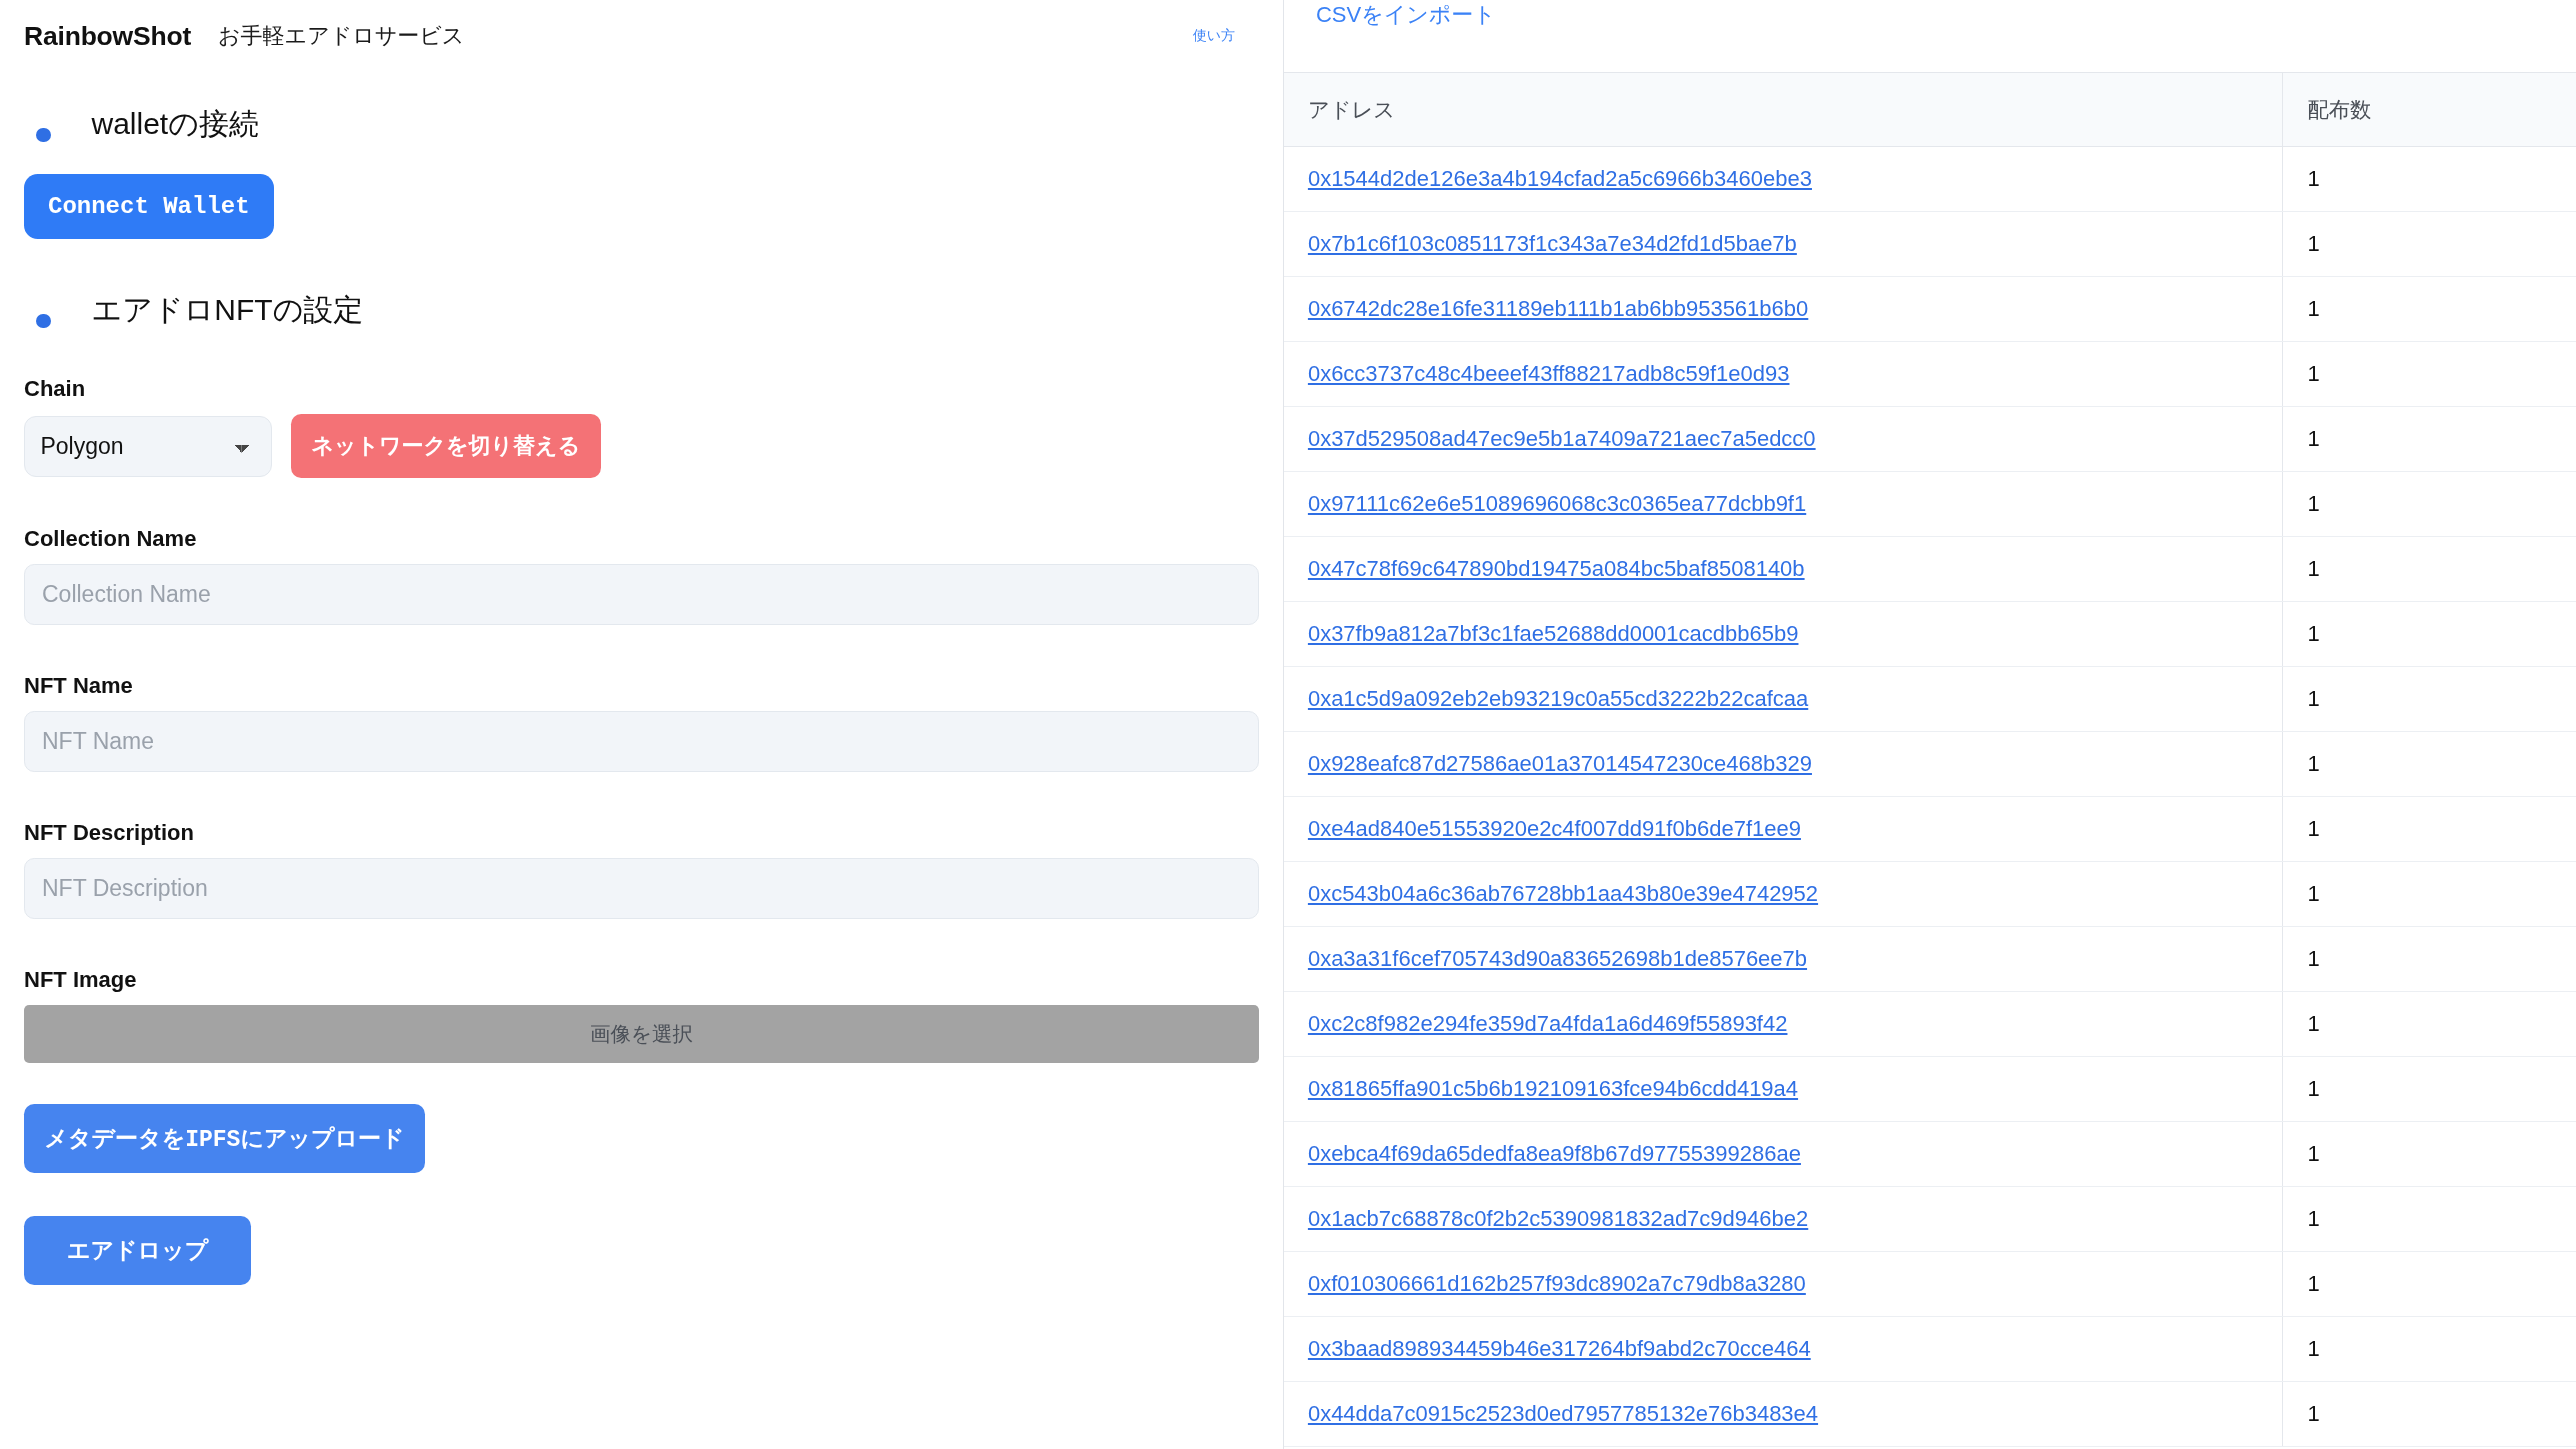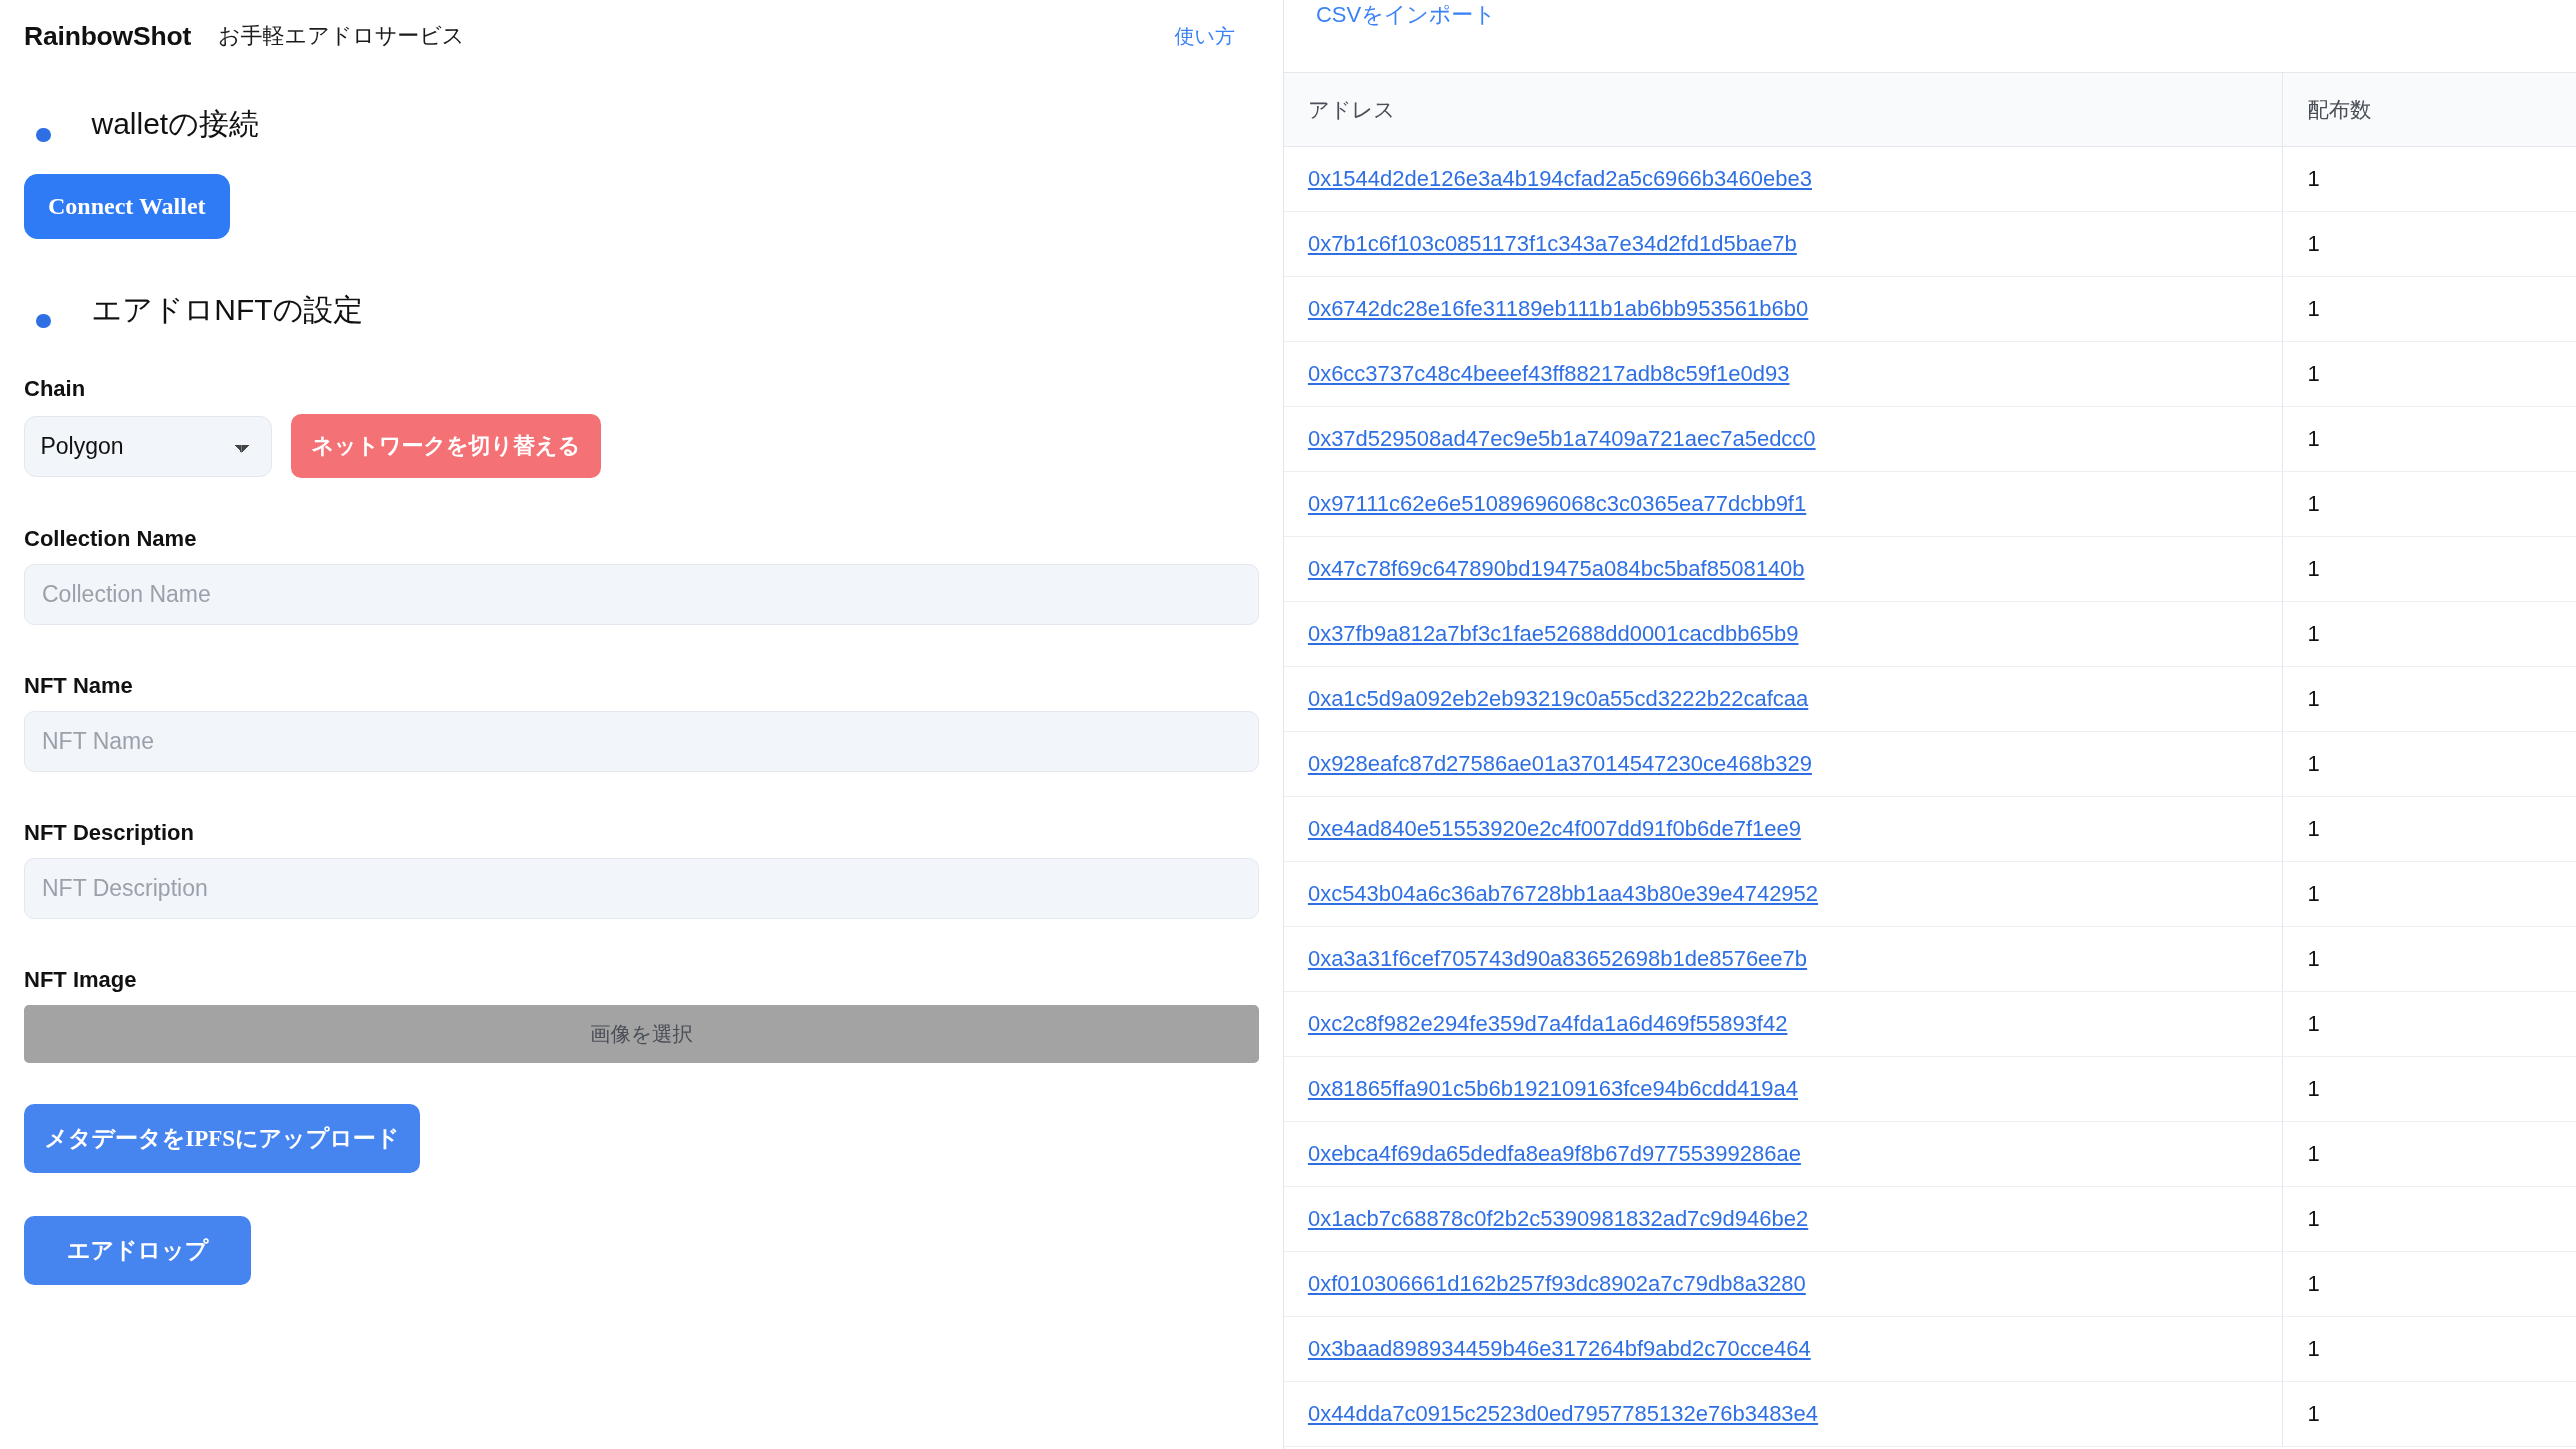--- a/index.html
+++ b/index.html
@@ -43,21 +43,21 @@
   }
   .tagline {
     font-size: 22px;
     color: #1a1a1a;
     margin-left: 27px;
     white-space: nowrap;
   }
   .howto {
     margin-left: auto;
     margin-right: 48px;
-    font-size: 20px;
+    font-size: 14px;
     color: #3b82f6;
     text-decoration: none;
     white-space: nowrap;
     cursor: pointer;
   }
   .vline {
     width: 0.9px;
     height: 72px;
     background: #e2e5ea;
     flex-shrink: 0;
@@ -118,21 +118,21 @@
   .step-label {
     font-size: 30px;
     color: #111;
     line-height: 1.2;
   }
 
   
   .btn {
     border: none;
     cursor: pointer;
-    font-family: Liberation Serif, serif;
+    font-family: Liberation Mono, monospace;
     color: #ffffff;
     font-weight: bold;
     white-space: nowrap;
   }
   .btn-connect {
     background: #2f7bf6;
     font-size: 24px;
     border-radius: 13.7px;
     padding: 19px 24px;
     margin-top: 32px;

